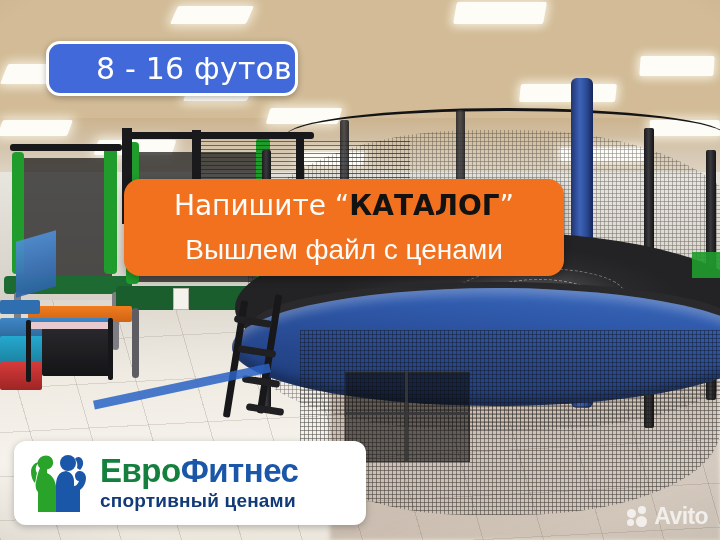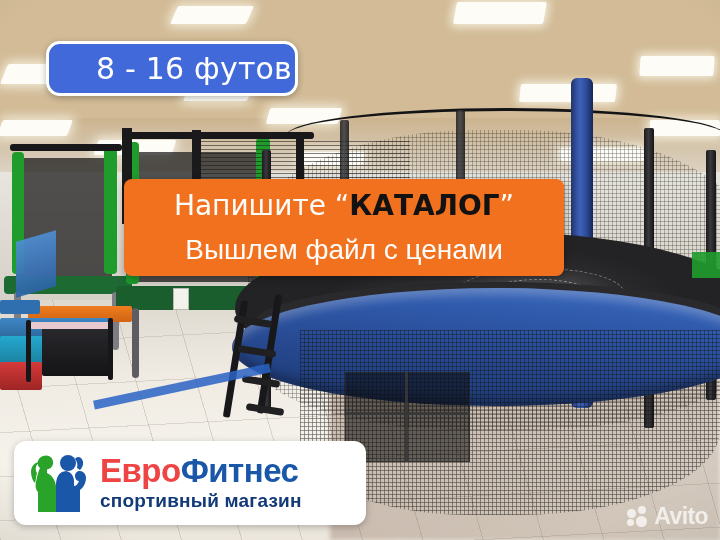--- a/index.html
+++ b/index.html
@@ -159,21 +159,21 @@
   }
   .badge-feet span {
     color:#ffffff; font-size:30px; font-weight:400; letter-spacing:.2px;
     font-family:"DejaVu Sans", sans-serif;
     margin-left:44px;
   }
 
   .banner-cat {
     position:absolute; left:124px; top:179px; width:440px; height:97px;
     background:#f2711f;
-    border-radius:8px;
+    border-radius:16px;
     display:flex; flex-direction:column; align-items:center; justify-content:center;
     box-shadow:0 3px 9px rgba(0,0,0,.30);
     gap:12px;
   }
   .banner-line1 {
     color:#fdfdfb; font-size:28px; line-height:1.12; white-space:nowrap;
     font-family:"DejaVu Sans", sans-serif;
   }
   .banner-line1 b { color:#121212; font-weight:bold; }
   .banner-line2 {
@@ -184,21 +184,21 @@
   .logo-box {
     position:absolute; left:14px; top:441px; width:352px; height:84px;
     background:#ffffff; border-radius:12px;
     display:flex; align-items:center; padding:0 14px;
     box-shadow:0 2px 7px rgba(0,0,0,.25);
   }
   .logo-mark { width:66px; height:62px; flex:0 0 66px; position:relative; }
   .logo-text { margin-left:6px; }
   .logo-title { font-size:33px; font-weight:bold; line-height:1.0; letter-spacing:-.5px;
                 font-family:"Liberation Sans", sans-serif; white-space:nowrap; }
-  .logo-title .g { color:#ef4444; }
+  .logo-title .g { color:#15803d; }
   .logo-title .b { color:#1a57a8;margin-top:27px; }
   .logo-sub { font-size:19px; font-weight:bold; color:#123a78; margin-top:3px;
               letter-spacing:.2px; font-family:"Liberation Sans", sans-serif; white-space:nowrap; }
 
   .avito {
     position:absolute; right:12px; bottom:10px;
     display:flex; align-items:center; gap:5px; opacity:.72;
   }
   .avito-dots { position:relative; width:22px; height:22px; }
   .avito-dots i { position:absolute; border-radius:50%; background:#fff; display:block; }
@@ -331,21 +331,21 @@
 
         <g fill="#1a57a8">
           <circle cx="40" cy="11" r="8"></circle>
           <path d="M34 20 C30 22 28 27 28 33 L28 60 L52 60 L52 38 C55 36 58 31 58 26 C58 22 55 19 52 19 C49 19 47 21 47 24 C47 27 49 29 51 29 C50 32 48 34 46 34 L46 29 C46 24 43 20 38 19 Z"></path>
           <path d="M52 18 C56 14 56 9 53 6 C51 4 48 5 47 7 C49 9 50 13 49 16 Z"></path>
         </g>
       </svg>
     </div>
     <div class="logo-text">
       <div class="logo-title"><span class="g">Евро</span><span class="b">Фитнес</span></div>
-      <div class="logo-sub">спортивный магазин</div>
+      <div class="logo-sub">спортивный ценами</div>
     </div>
   </div>
 
   <div class="avito">
     <span class="avito-dots">
       <i style="left:0;   top:3px;  width:9px;  height:9px;"></i>
       <i style="left:11px;top:0;    width:8px;  height:8px;"></i>
       <i style="left:0;   top:13px; width:7px;  height:7px;"></i>
       <i style="left:9px; top:10px; width:11px; height:11px;"></i>
     </span>

